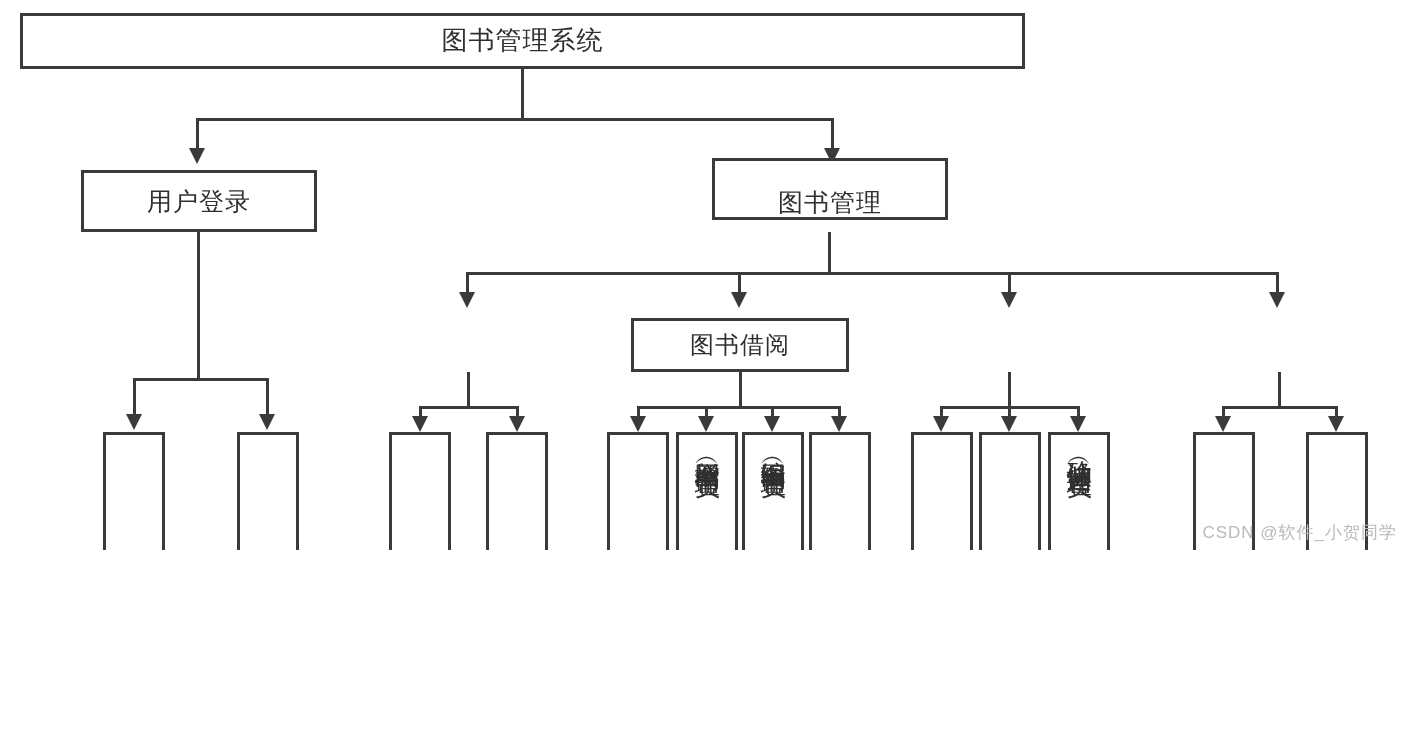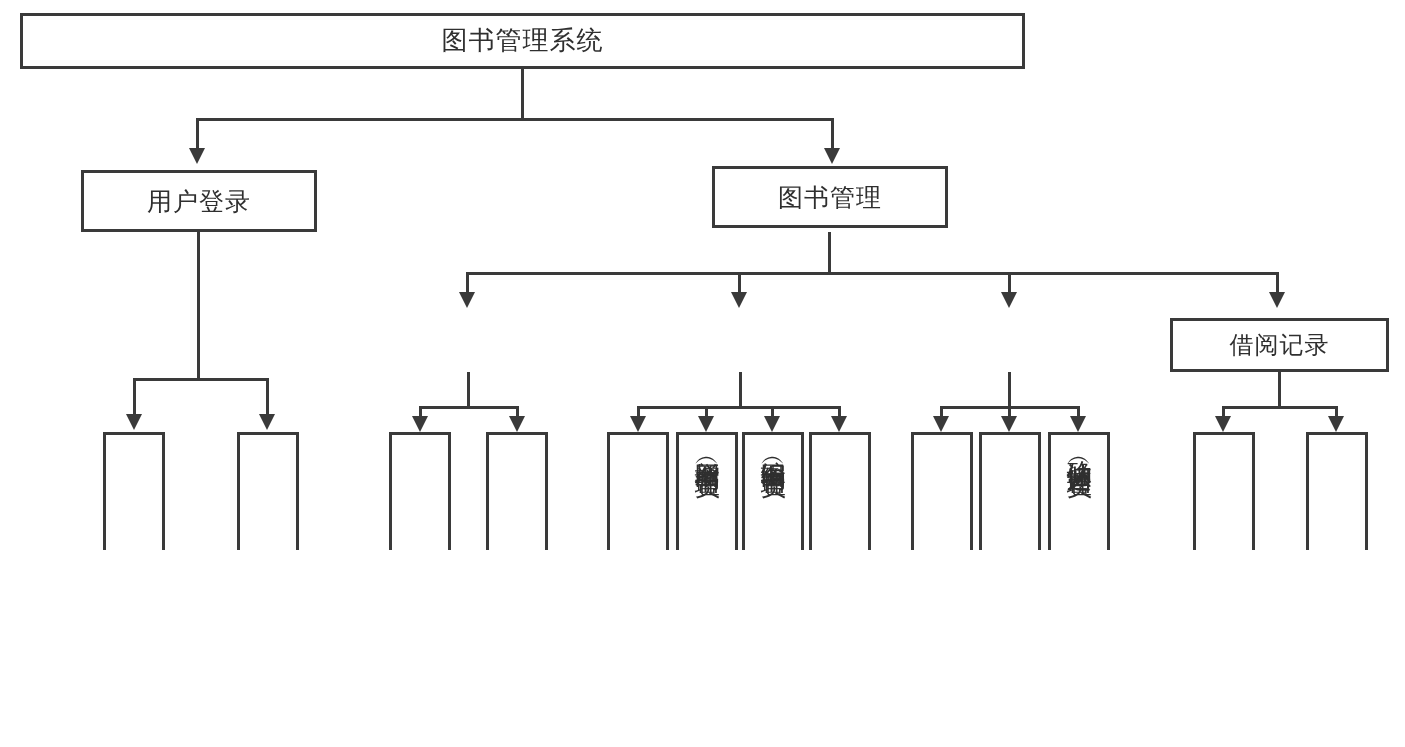--- a/index.html
+++ b/index.html
@@ -98,21 +98,21 @@
 
   <div class="edge vline" style="left:196px; top:118px; width:3px; height:32px;"></div>
   <div class="arrow" style="left:189px; top:148px;"></div>
   <div class="edge vline" style="left:831px; top:118px; width:3px; height:32px;"></div>
   <div class="arrow" style="left:824px; top:148px;"></div>
 
   <div class="node lvl1" style="left:81px; top:170px; width:236px; height:62px;">
     <span class="lbl">用户登录</span>
   </div>
 
-  <div class="node lvl1" style="left:712px; top:166px; width:236px; height:62px;">
+  <div class="node lvl1" style="left:712px; top:158px; width:236px; height:62px;align-items:flex-end;">
     <span class="lbl">图书管理</span>
   </div>
 
   <div class="edge vline" style="left:197px; top:232px; width:3px; height:146px;"></div>
   <div class="edge hline" style="left:133px; top:378px; width:136px; height:3px;"></div>
   <div class="edge vline" style="left:133px; top:378px; width:3px; height:40px;"></div>
   <div class="arrow" style="left:126px; top:414px;"></div>
   <div class="edge vline" style="left:266px; top:378px; width:3px; height:40px;"></div>
   <div class="arrow" style="left:259px; top:414px;"></div>
 
@@ -124,22 +124,22 @@
 
   <div class="edge vline" style="left:738px; top:272px; width:3px; height:22px;"></div>
   <div class="arrow" style="left:731px; top:292px;"></div>
 
   <div class="edge vline" style="left:1008px; top:272px; width:3px; height:22px;"></div>
   <div class="arrow" style="left:1001px; top:292px;"></div>
 
   <div class="edge vline" style="left:1276px; top:272px; width:3px; height:22px;"></div>
   <div class="arrow" style="left:1269px; top:292px;"></div>
 
-  <div class="node lvl2" style="left:1170px; top:318px; width:219px; height:54px;">
-    <span class="lbl">借阅记录</span>
+  <div class="node lvl2" style="left:631px; top:318px; width:218px; height:54px;">
+    <span class="lbl">图书借阅</span>
   </div>
 
   <div class="edge vline" style="left:467px; top:372px; width:3px; height:34px;"></div>
   <div class="edge hline" style="left:419px; top:406px; width:100px; height:3px;"></div>
   <div class="edge vline" style="left:419px; top:406px; width:3px; height:14px;"></div>
   <div class="arrow" style="left:412px; top:416px;"></div>
   <div class="edge vline" style="left:516px; top:406px; width:3px; height:14px;"></div>
   <div class="arrow" style="left:509px; top:416px;"></div>
 
   <div class="edge vline" style="left:739px; top:372px; width:3px; height:34px;"></div>
@@ -206,14 +206,15 @@
     <span class="lbl">确认归还（管理员）</span>
   </div>
 
   <div class="node leaf mid" style="left:1193px; top:432px; width:62px; height:303px;">
     <span class="lbl">新增借阅记录</span>
   </div>
   <div class="node leaf mid" style="left:1306px; top:432px; width:62px; height:303px;">
     <span class="lbl">查询借阅记录</span>
   </div>
 
+  <div id="watermark">CSDN @软件_小贺同学</div>
 
 </div>
 
 </body></html>

